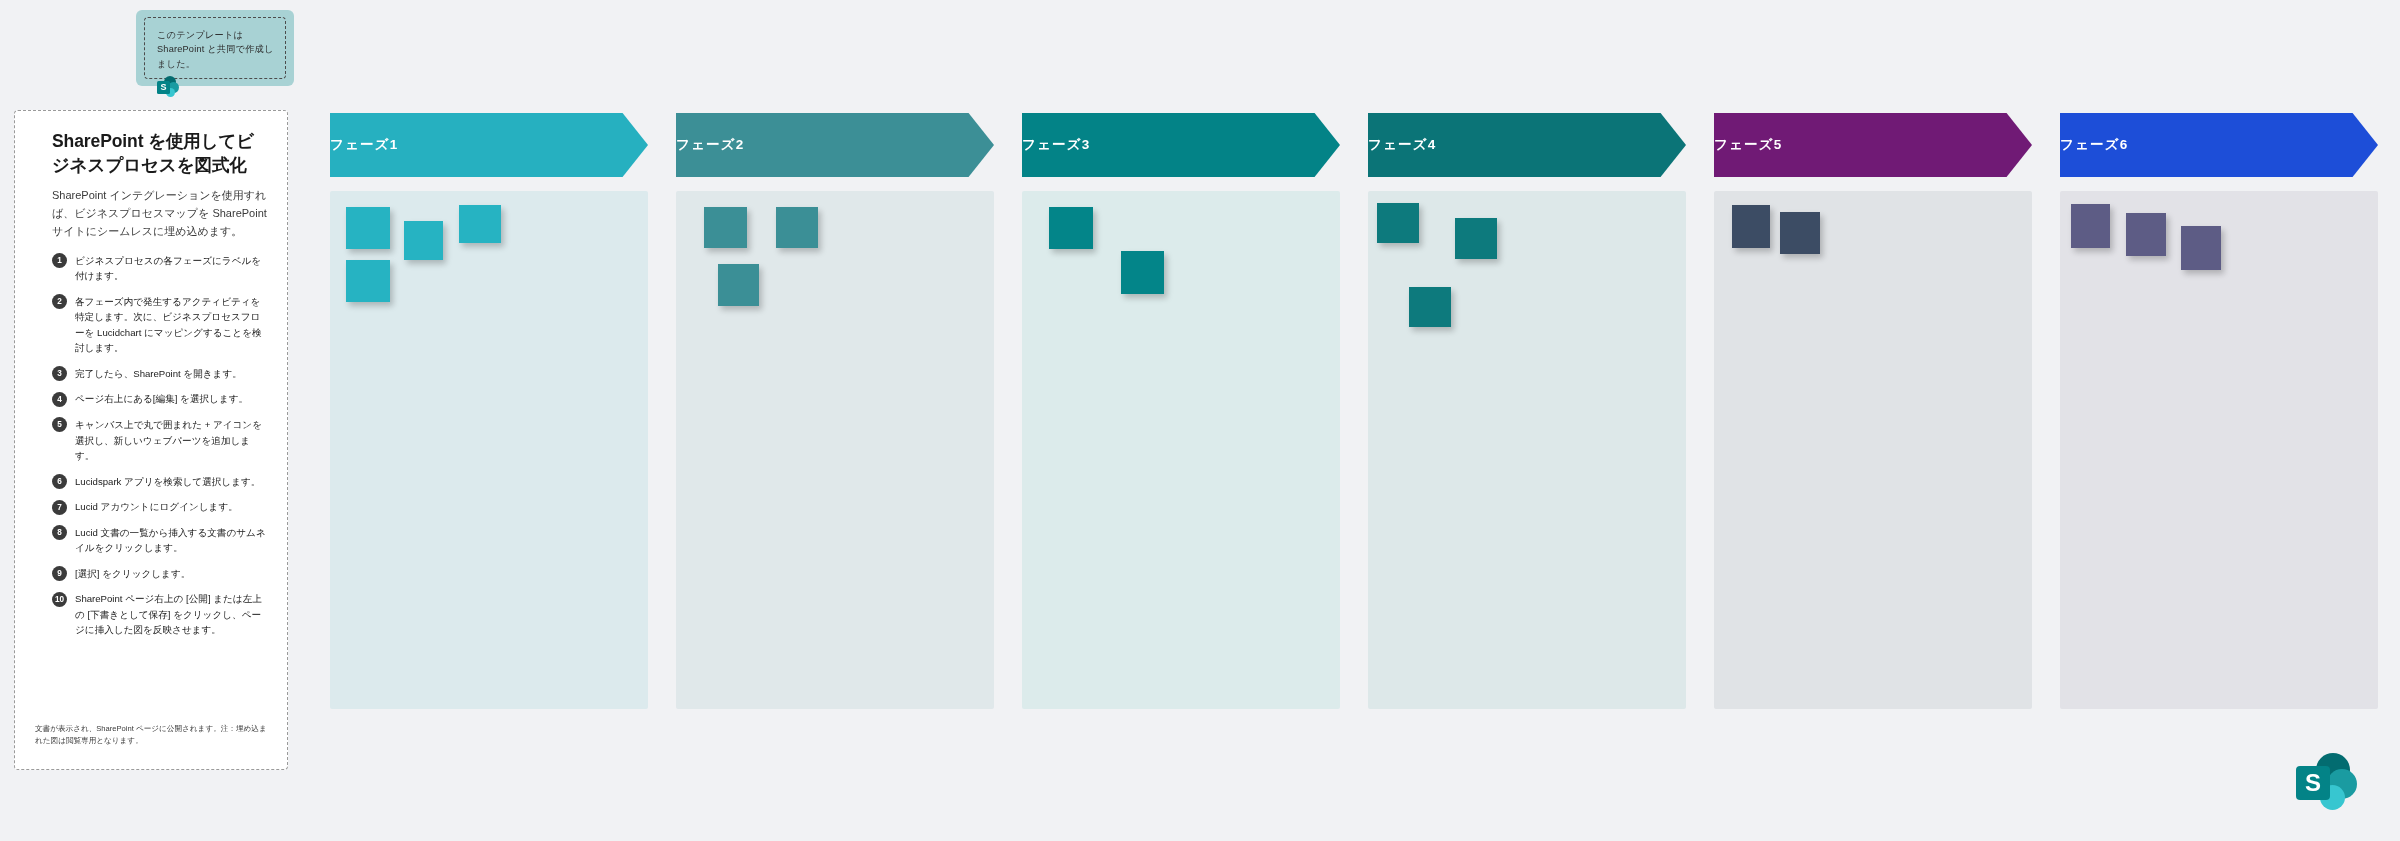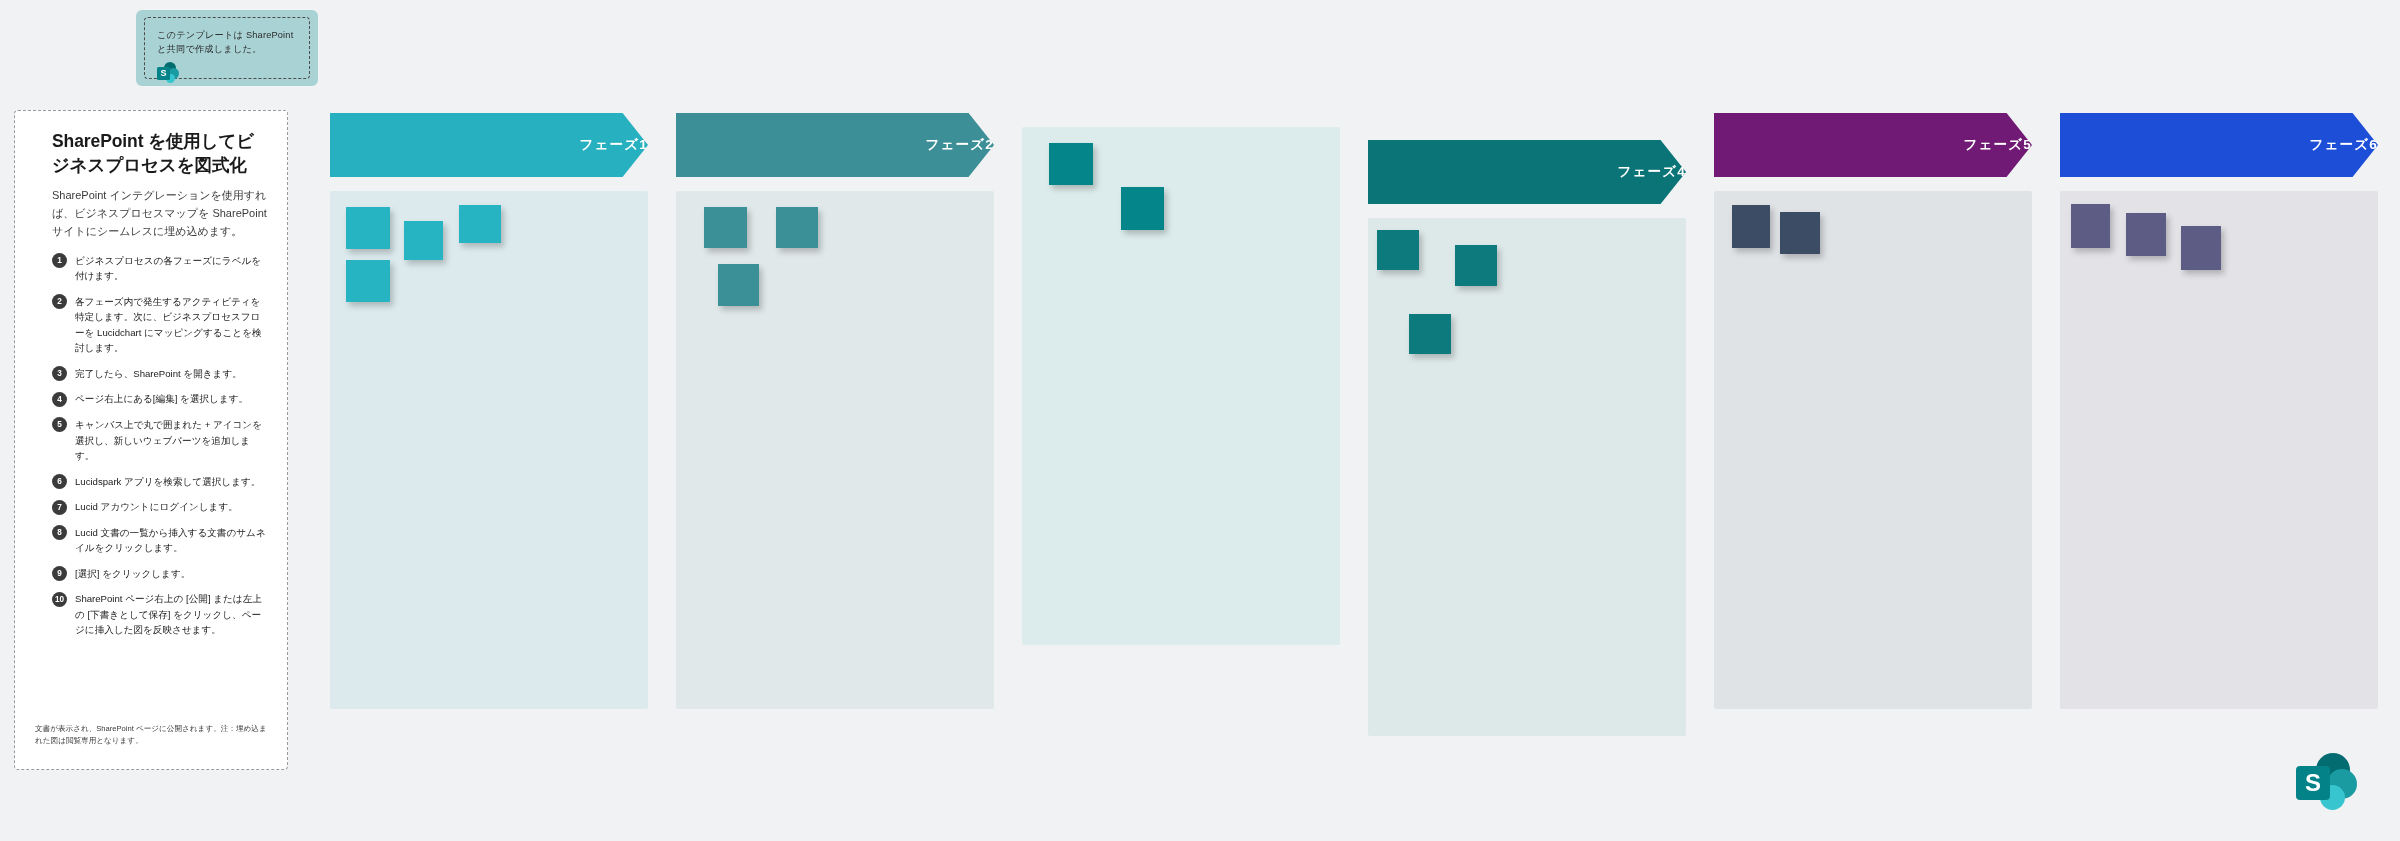--- a/index.html
+++ b/index.html
@@ -13,21 +13,21 @@
   #canvas {
     position: relative;
     width: 2400px; height: 841px;
     background: #f1f2f4;
   }
 
   
   #sp-banner {
     position: absolute;
     left: 136px; top: 10px;
-    width: 182px; height: 76px;
+    width: 158px; height: 76px;
     background: #a8d2d4;
     border-radius: 6px;
   }
   #sp-banner-inner {
     position: absolute;
     left: 8px; top: 7px; right: 8px; bottom: 7px;
     border: 1.6px dashed #4c4c4c;
     border-radius: 4px;
     padding: 10px 10px 6px 12px;
   }
@@ -118,21 +118,21 @@
   .lane {
     position: absolute;
     top: 0;
     width: 318px;
   }
   .lane-header {
     position: relative;
     height: 64px;
     display: flex;
     align-items: center;
-    justify-content: flex-end;
+    justify-content: flex-start;
     color: #ffffff;
     font-size: 13.5px;
     font-weight: bold;
     letter-spacing: 1.2px;
     clip-path: polygon(0 0, 92% 0, 100% 50%, 92% 100%, 0 100%);
     filter: drop-shadow(0 1px 2px rgba(0,0,0,0.16));
   }
   .lane-body {
     position: relative;
     margin-top: 14px;
@@ -233,26 +233,29 @@
         <div class="lane-header" style="background: rgb(60, 143, 150);">
           <span>フェーズ2</span>
         </div>
         <div class="lane-body" style="background: rgb(224, 232, 234);">
           <div class="note" style="left: 28px; top: 16px; width: 43px; height: 41px; background: rgb(59, 143, 150);"></div>
           <div class="note" style="left: 100px; top: 16px; width: 42px; height: 41px; background: rgb(59, 143, 150);"></div>
           <div class="note" style="left: 42px; top: 73px; width: 41px; height: 42px; background: rgb(59, 143, 150);"></div>
         </div>
       </div>
       <div class="lane" style="left: 692px;">
+        <div class="lane-header" style="background: rgb(3, 131, 135);">
+          <span>フェーズ3</span>
+        </div>
         <div class="lane-body" style="background: rgb(220, 235, 235);">
           <div class="note" style="left: 27px; top: 16px; width: 44px; height: 42px; background: rgb(3, 133, 137);"></div>
           <div class="note" style="left: 99px; top: 60px; width: 43px; height: 43px; background: rgb(3, 133, 137);"></div>
         </div>
       </div>
-      <div class="lane" style="left: 1038px; margin-top: 27px;">
+      <div class="lane" style="left: 1038px;">
         <div class="lane-header" style="background: rgb(11, 116, 119);">
           <span>フェーズ4</span>
         </div>
         <div class="lane-body" style="background: rgb(221, 232, 233);">
           <div class="note" style="left: 9px; top: 12px; width: 42px; height: 40px; background: rgb(13, 122, 125);"></div>
           <div class="note" style="left: 87px; top: 27px; width: 42px; height: 41px; background: rgb(13, 122, 125);"></div>
           <div class="note" style="left: 41px; top: 96px; width: 42px; height: 40px; background: rgb(13, 122, 125);"></div>
         </div>
       </div>
       <div class="lane" style="left: 1384px;">

